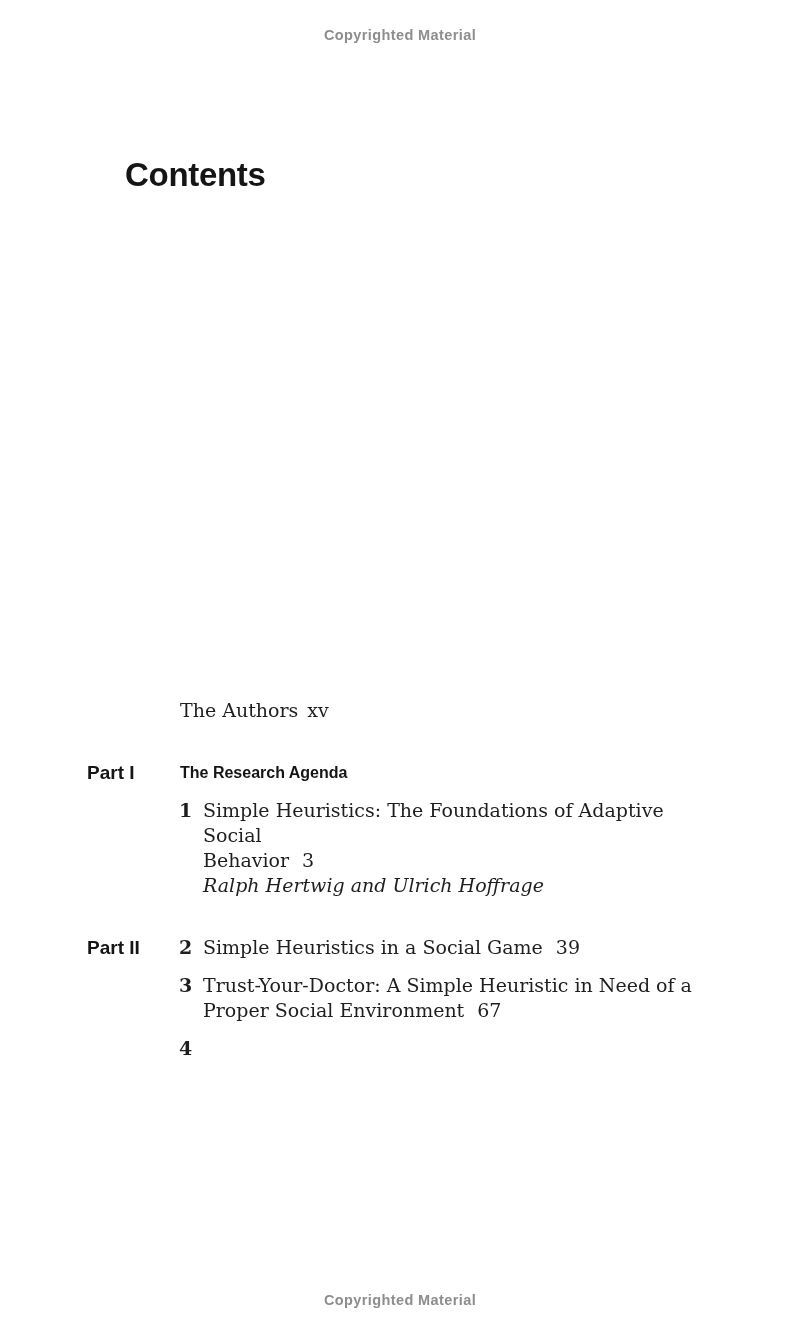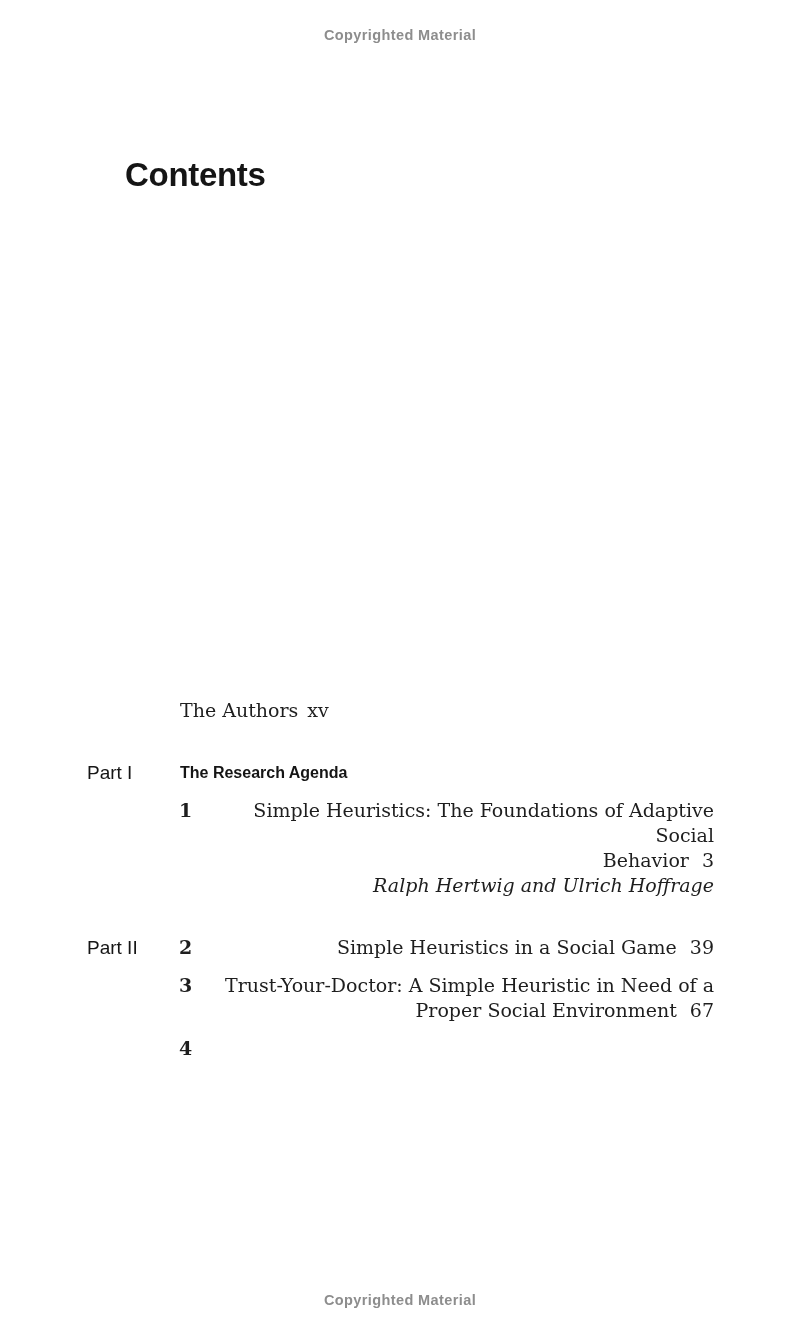--- a/index.html
+++ b/index.html
@@ -57,21 +57,21 @@
   }
   .part {
     position: relative;
     margin-top: 37px;
   }
   .part-label {
     position: absolute;
     left: 75px;
     top: 0;
     font-family: "Liberation Sans", "DejaVu Sans", sans-serif;
-    font-weight: 400;
+    font-weight: 700;
     font-size: 19px;
     line-height: 25px;
     color: #151515;
   }
   .part-title {
     margin-left: 168px;
     margin-bottom: 13px;
     font-family: "Liberation Sans", "DejaVu Sans", sans-serif;
     font-weight: 700;
     font-size: 16px;
@@ -85,21 +85,20 @@
     font-size: 19px;
     line-height: 25px;
   }
   .ch-num {
     width: 24px;
     flex: 0 0 24px;
     font-weight: bold;
   }
   .ch-body {
     width: 545px;
-    text-align: right;
   }
   .ch-title {
     white-space: pre-line;
   }
   .ch-page {
     margin-left: 13px;
   }
   .fm-page {
     margin-left: 9px;
   }

